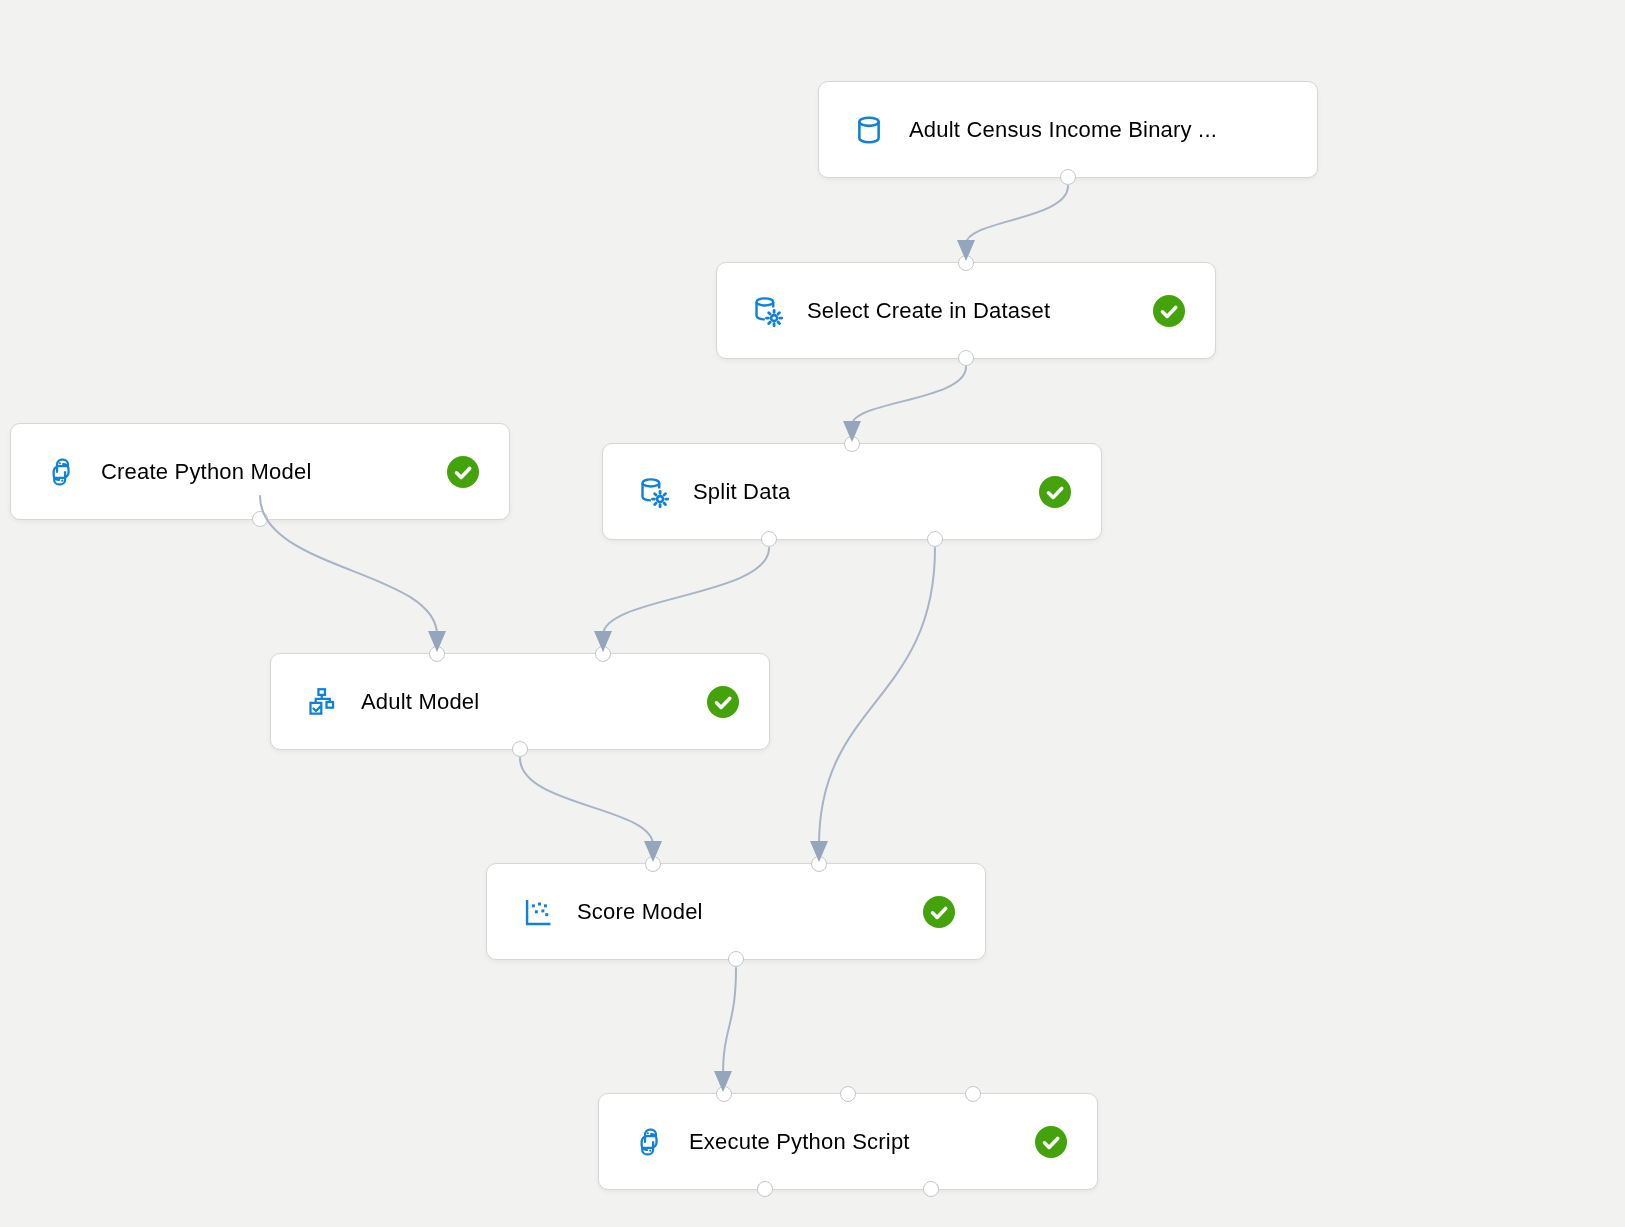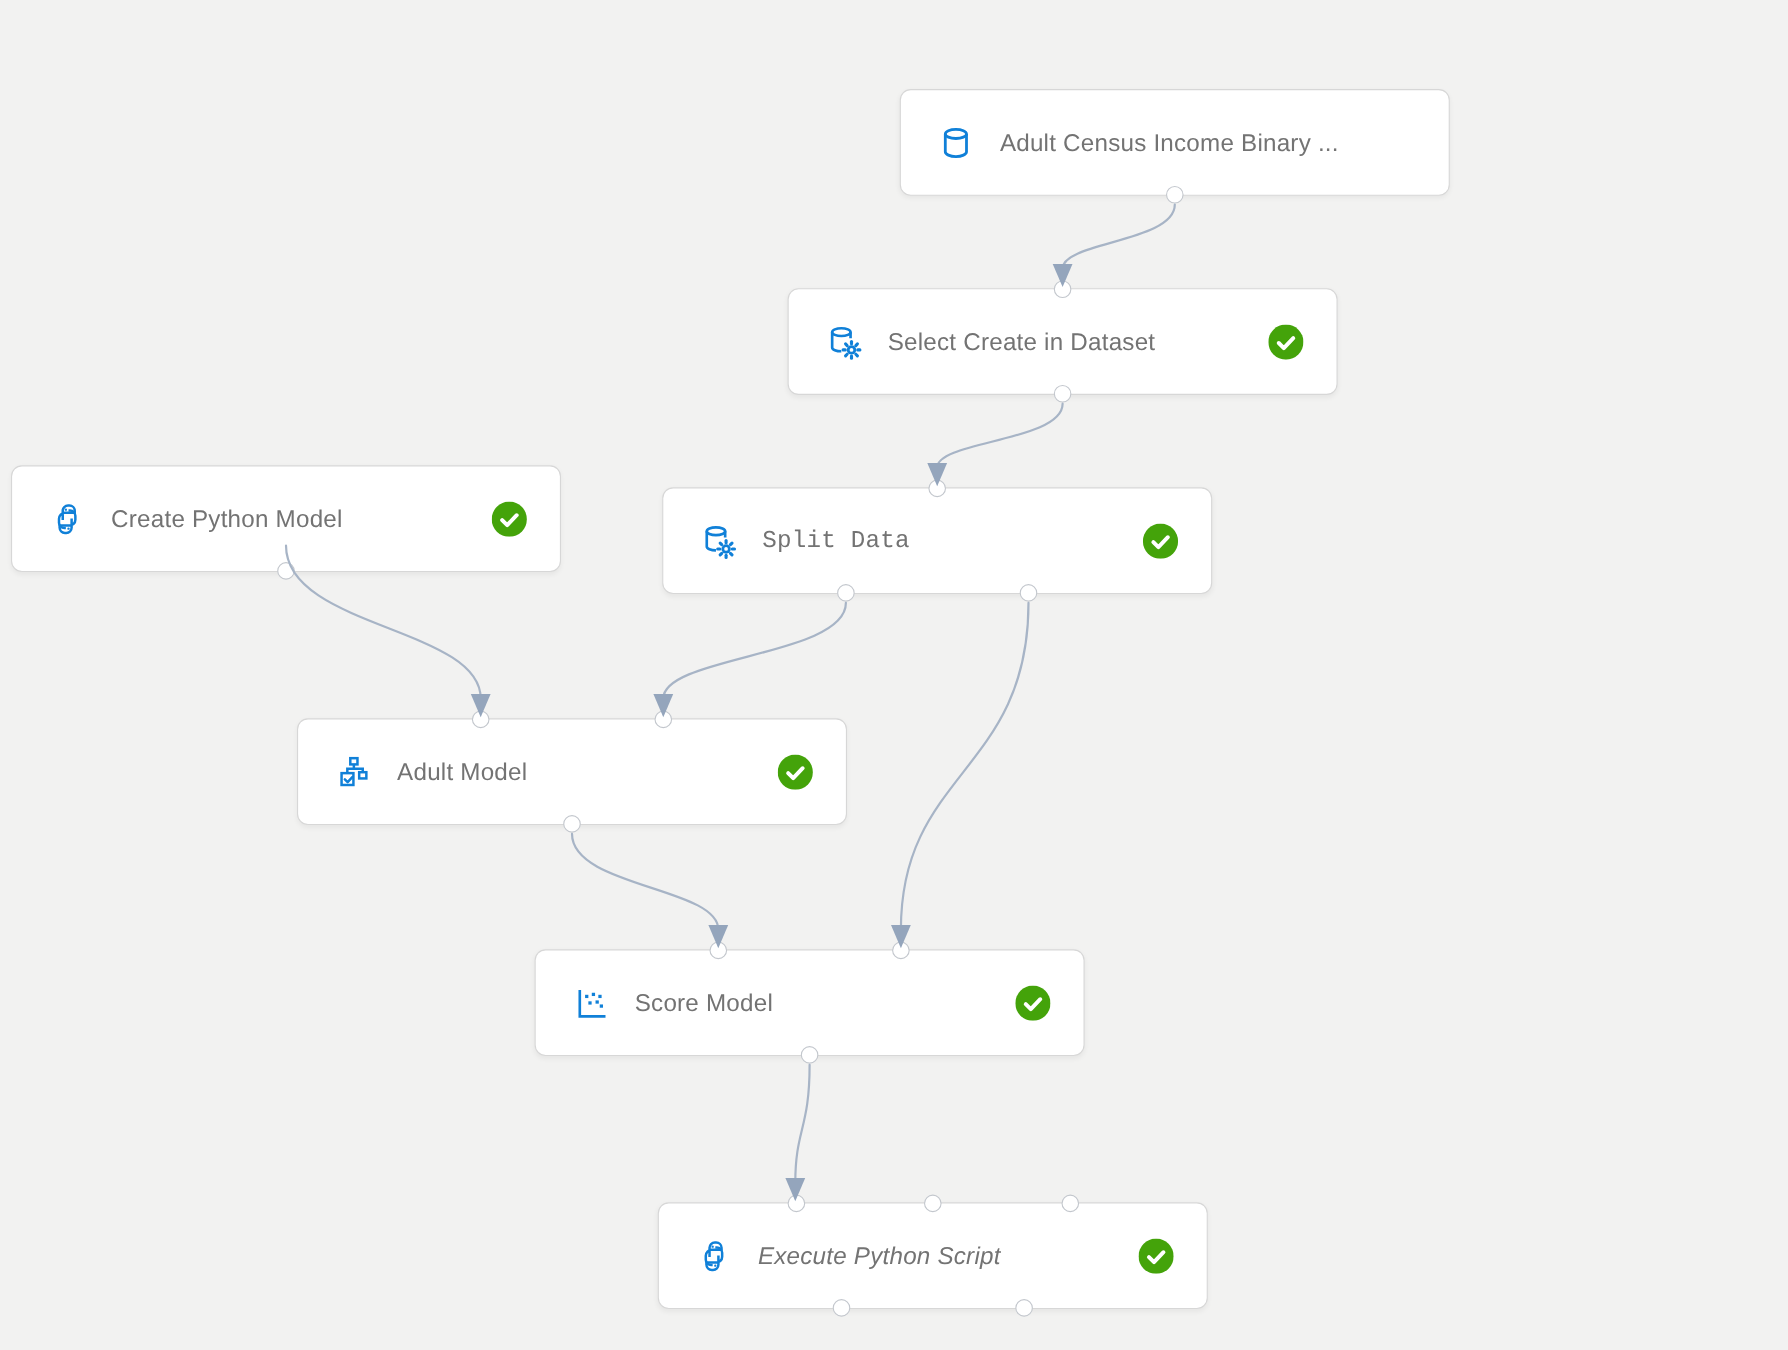--- a/index.html
+++ b/index.html
@@ -29,21 +29,21 @@
     z-index:2;box-sizing:border-box;
     cursor:pointer;
   }
   .node .nicon{
     position:absolute;left:33px;top:50%;
     width:34px;height:34px;margin-top:-17px;
   }
   .node .nicon svg{width:34px;height:34px;display:block;}
   .node .nlabel{
     margin-left:90px;
-    font-size:22px;color:#737373;letter-spacing:.2px;
+    font-size:22px;color:#000000;letter-spacing:.2px;
     white-space:nowrap;overflow:hidden;
   }
   .node .status{
     position:absolute;right:30px;top:50%;
     width:32px;height:32px;margin-top:-16px;
   }
   .node .status svg{width:32px;height:32px;display:block;}
   .port{
     position:absolute;width:16px;height:16px;box-sizing:border-box;
     background:#fff;border:1.5px solid #c3c7cd;border-radius:50%;
@@ -133,21 +133,21 @@
     <span class="nlabel">Create Python Model</span>
     <span class="status">
       <svg viewBox="0 0 32 32">
           <circle cx="16" cy="16" r="16" fill="#44a30a"></circle>
         <path d="M9.5 16.8 l4.6 4.6 8.6 -9" stroke="#ffffff" stroke-width="3.6" fill="none" stroke-linecap="round" stroke-linejoin="round"></path>
         </svg>
     </span>
     <span class="port out p50"></span>
   </div>
 
-  <div class="node" style="left:602px;top:443px;font-family:Liberation Mono, monospace;">
+  <div class="node" style="left:602px;top:443px;">
     <span class="nicon">
       <svg viewBox="0 0 24 24">
         <g fill="none" stroke="#1080d8" stroke-width="1.7">
           <ellipse cx="10.5" cy="5.6" rx="5.9" ry="2.5"></ellipse>
           <path d="M4.6 5.6 V15.4 C4.6 16.8 7.2 17.9 10.5 17.9 M16.4 5.6 V9.6"></path>
         </g>
         <circle cx="17" cy="17" r="6.4" fill="#ffffff"></circle>
         <g stroke="#1080d8" stroke-width="2" stroke-linecap="round">
           <line x1="17" y1="11.6" x2="17" y2="13"></line>
             <line x1="17" y1="21" x2="17" y2="22.4"></line>
@@ -215,21 +215,21 @@
       <svg viewBox="0 0 32 32">
           <circle cx="16" cy="16" r="16" fill="#44a30a"></circle>
         <path d="M9.5 16.8 l4.6 4.6 8.6 -9" stroke="#ffffff" stroke-width="3.6" fill="none" stroke-linecap="round" stroke-linejoin="round"></path>
         </svg>
     </span>
     <span class="port in p33"></span>
     <span class="port in p66"></span>
     <span class="port out p50"></span>
   </div>
 
-  <div class="node" style="left:598px;top:1093px;font-style:italic;">
+  <div class="node" style="left:598px;top:1093px;">
     <span class="nicon">
       <svg viewBox="0 0 24 24" fill="none" stroke="#1080d8" stroke-width="1.6" stroke-linejoin="round">
         <path d="M9.2 12.5 V6.6 a3.4 3.4 0 0 1 3.4 -3.4 h0.9 a3.4 3.4 0 0 1 3.4 3.4 v1.3 h-6.3 a3.8 3.8 0 0 0 -3.8 3.8 v2.5 a3.4 3.4 0 0 0 3.4 3.4 h1"></path>
         <path d="M14.9 11.5 v5.9 a3.4 3.4 0 0 1 -3.4 3.4 h-0.9 a3.4 3.4 0 0 1 -3.4 -3.4 v-1.3 h6.3 a3.8 3.8 0 0 0 3.8 -3.8 v-2.5 a3.4 3.4 0 0 0 -3.4 -3.4 h-1"></path>
         <circle cx="11.2" cy="5.9" r="0.75" fill="#1080d8" stroke="none"></circle>
         <circle cx="12.9" cy="18.1" r="0.75" fill="#1080d8" stroke="none"></circle>
       </svg>
     </span>
     <span class="nlabel">Execute Python Script</span>
     <span class="status">

